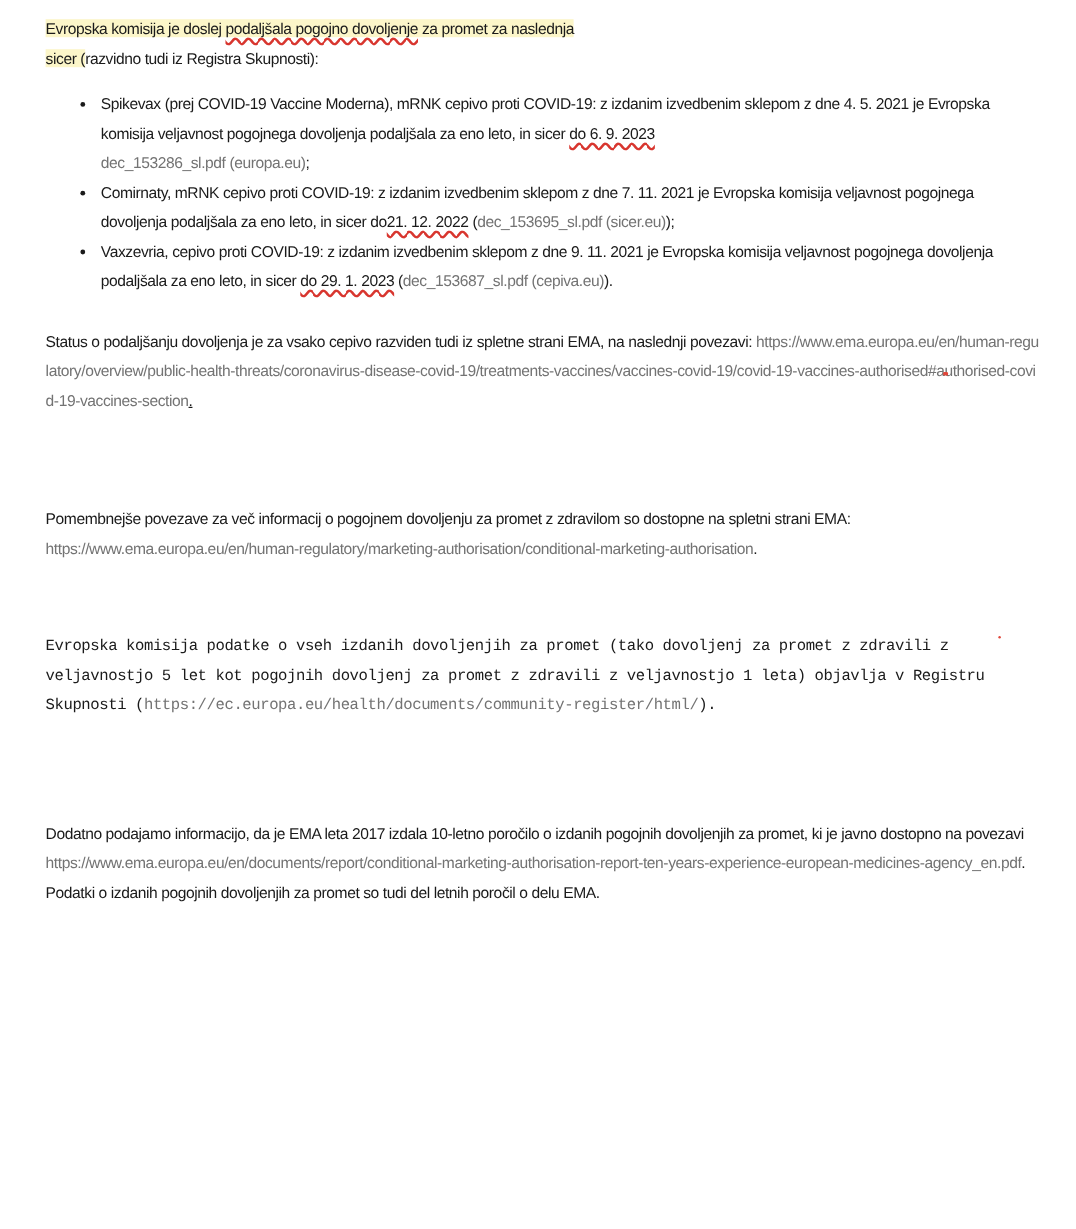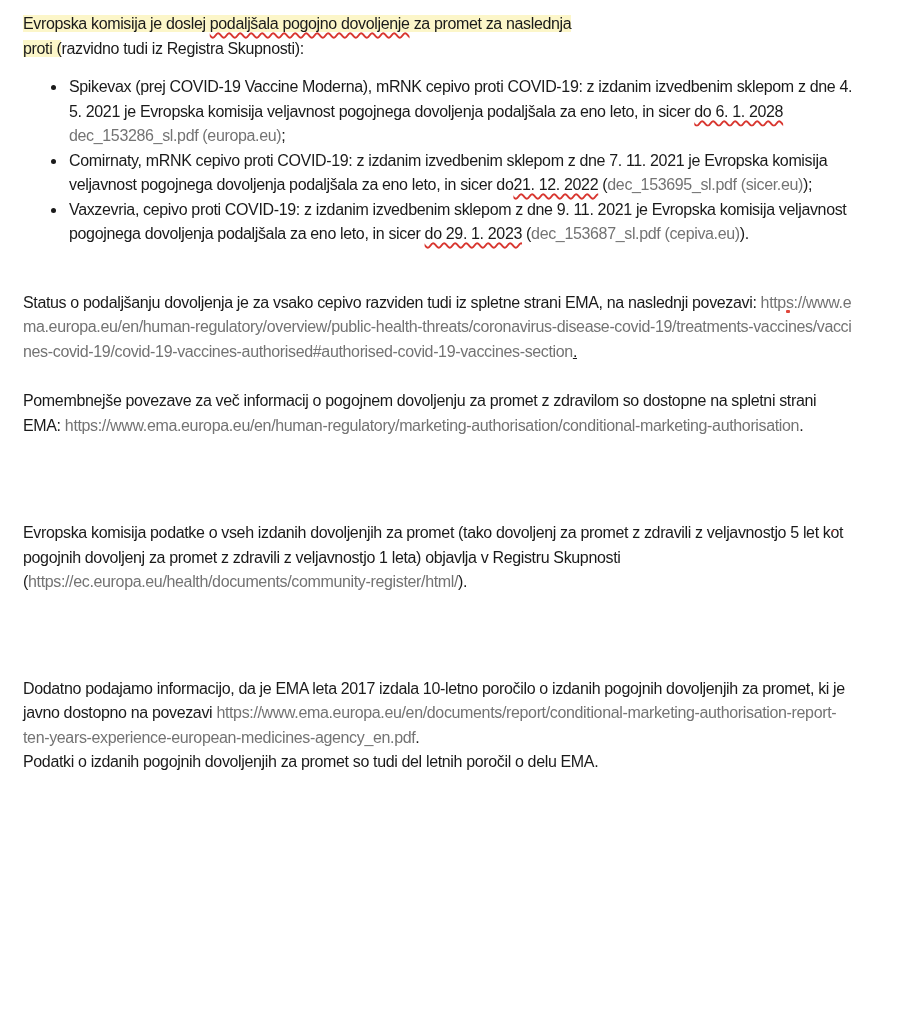--- a/index.html
+++ b/index.html
@@ -2,51 +2,51 @@
 <html><head>
 <meta charset="utf-8">
 <style>
   html, body { margin: 0; padding: 0; background: #ffffff; }
   body {
     width: 897px; height: 1024px; overflow: hidden; position: relative;
     font-family: "Liberation Sans", sans-serif;
     color: #1a1a1a;
   }
   .doc {
-    position: absolute; left: 23px; top: 12px; width: 830px;
-    font-size: 16px; line-height: 24.5px;
+    position: absolute; left: 38px; top: 12px; width: 830px;
+    font-size: 13px; line-height: 24.5px;
     letter-spacing: -0.35px;
   }
   .hl { background: #fcf6c9; }
   .link { color: #737373; }
   .squig {
     text-decoration: underline wavy #d8362f;
     text-decoration-thickness: 1.5px;
     text-underline-offset: 3px;
   }
   p { margin: 0; }
   ul { margin: 14px 0 0 0; padding-left: 44px; list-style: disc; }
   li { padding-left: 2px; }
-  .p2 { margin-top: 44px; }
-  .p3 { margin-top: 25px; }
-  .p4 { margin-top: 83px; }
+  .p2 { margin-top: 26px; }
+  .p3 { margin-top: 75px; }
+  .p4 { margin-top: 57px; font-family: Liberation Mono, monospace; }
   .p5 { margin-top: 82px; }
   .dot { position: absolute; width: 4px; height: 3px; background: #e0463a; border-radius: 1px; }
 </style>
 </head>
 <body>
 
 <div class="doc">
 
   <p>
-    <span class="hl"><span>Evropska komisija je doslej </span><span class="squig">podaljšala pogojno dovoljenje</span><span> za promet za naslednja</span><br><span>proti (</span></span><span>razvidno tudi iz Registra Skupnosti):</span>
+    <span class="hl"><span>Evropska komisija je doslej </span><span class="squig">podaljšala pogojno dovoljenje</span><span> za promet za naslednja</span><br><span>sicer (</span></span><span>razvidno tudi iz Registra Skupnosti):</span>
   </p>
 
   <ul>
-    <li><span>Spikevax (prej COVID-19 Vaccine Moderna), mRNK cepivo proti COVID-19: z izdanim izvedbenim sklepom z dne 4. 5. 2021 je Evropska komisija veljavnost pogojnega dovoljenja podaljšala za eno leto, in sicer </span><span class="squig">do 6. 1. 2028</span><br><a class="link">dec_153286_sl.pdf (europa.eu)</a><span>;</span></li>
+    <li><span>Spikevax (prej COVID-19 Vaccine Moderna), mRNK cepivo proti COVID-19: z izdanim izvedbenim sklepom z dne 4. 5. 2021 je Evropska komisija veljavnost pogojnega dovoljenja podaljšala za eno leto, in sicer </span><span class="squig">do 6. 9. 2023</span><br><a class="link">dec_153286_sl.pdf (europa.eu)</a><span>;</span></li>
     <li><span>Comirnaty, mRNK cepivo proti COVID-19: z izdanim izvedbenim sklepom z dne 7. 11. 2021 je Evropska komisija veljavnost pogojnega dovoljenja podaljšala za eno leto, in sicer do</span><span class="squig">21. 12. 2022</span><span> (</span><a class="link">dec_153695_sl.pdf (sicer.eu)</a><span>);</span></li>
     <li><span>Vaxzevria, cepivo proti COVID-19: z izdanim izvedbenim sklepom z dne 9. 11. 2021 je Evropska komisija veljavnost pogojnega dovoljenja podaljšala za eno leto, in sicer </span><span class="squig">do 29. 1. 2023</span><span> (</span><a class="link">dec_153687_sl.pdf (cepiva.eu)</a><span>).</span></li>
   </ul>
 
   <p class="p2"><span>Status o podaljšanju dovoljenja je za vsako cepivo razviden tudi iz spletne strani EMA, na naslednji povezavi: </span><a class="link" style="word-break: break-all;">https://www.ema.europa.eu/en/human-regulatory/overview/public-health-threats/coronavirus-disease-covid-19/treatments-vaccines/vaccines-covid-19/covid-19-vaccines-authorised#authorised-covid-19-vaccines-section</a><span style="text-decoration: underline;">.</span></p>
 
   <p class="p3"><span>Pomembnejše povezave za več informacij o pogojnem dovoljenju za promet z zdravilom so dostopne na spletni strani EMA: </span><a class="link">https://www.ema.europa.eu/en/human-regulatory/marketing-authorisation/conditional-marketing-authorisation</a><span>.</span></p>
 
   <p class="p4"><span>Evropska komisija podatke o vseh izdanih dovoljenjih za promet (tako dovoljenj za promet z zdravili z veljavnostjo 5 let kot pogojnih dovoljenj za promet z zdravili z veljavnostjo 1 leta) objavlja v Registru Skupnosti (</span><a class="link">https://ec.europa.eu/health/documents/community-register/html/</a><span>).</span></p>
 

